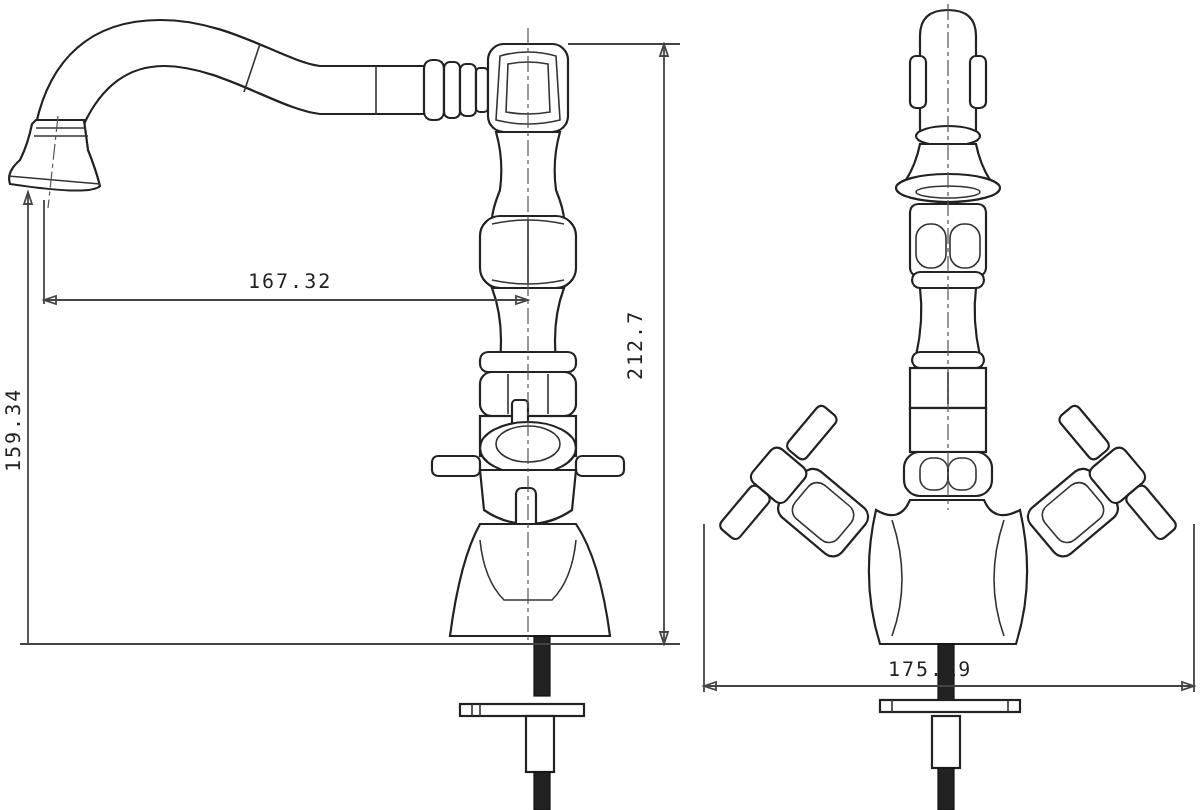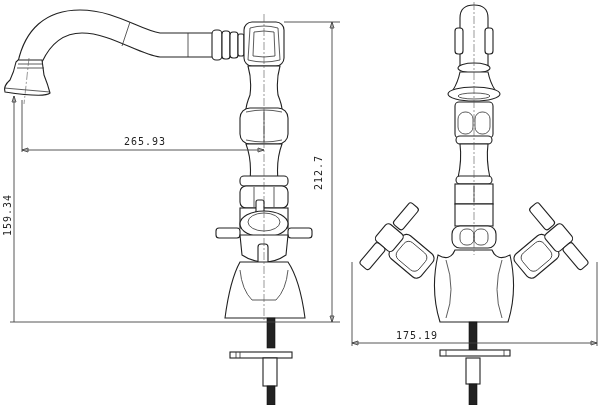--- a/index.html
+++ b/index.html
@@ -143,16 +143,16 @@
     <path class="dim" d="M332,322 l-2,-6 l4,0 Z" fill="#333"></path>
 
     <line class="dim" x1="352" y1="262" x2="352" y2="346"></line>
     <line class="dim" x1="597" y1="262" x2="597" y2="346"></line>
     <line class="dim" x1="352" y1="343" x2="597" y2="343"></line>
     <path class="dim" d="M352,343 l6,-2 l0,4 Z" fill="#333"></path>
     <path class="dim" d="M597,343 l-6,-2 l0,4 Z" fill="#333"></path>
   </g>
 </svg>
 
-<div class="lbl" style="left:124px;top:136px;">265.93</div>
+<div class="lbl" style="left:124px;top:136px;">167.32</div>
 <div class="lbl vert" style="left:2px;top:236px;">159.34</div>
 <div class="lbl vert" style="left:313px;top:190px;">212.7</div>
-<div class="lbl" style="left:396px;top:330px;">175.19</div>
+<div class="lbl" style="left:444px;top:330px;">175.19</div>
 
 </body></html>

